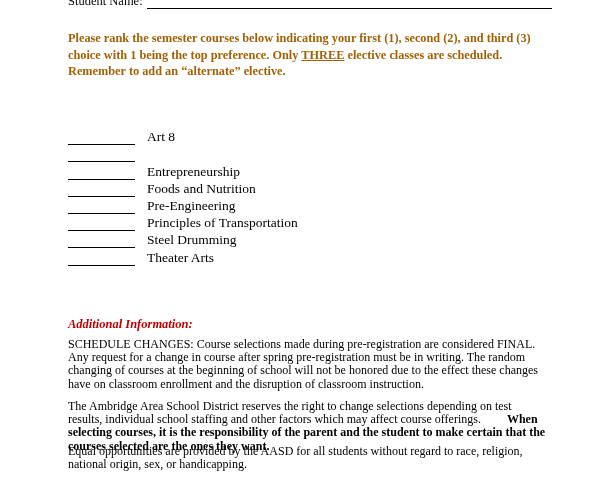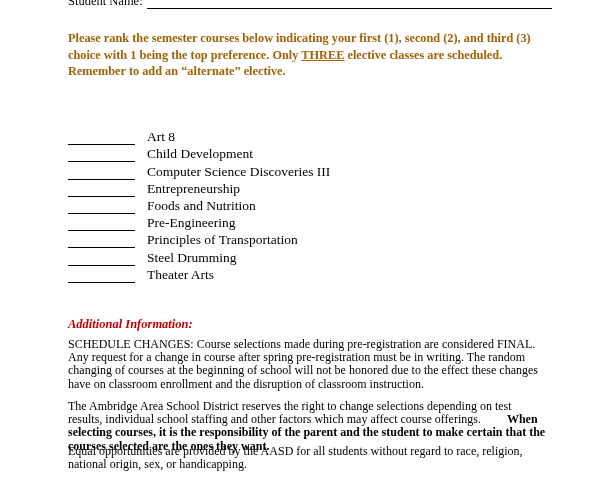--- a/index.html
+++ b/index.html
@@ -122,25 +122,20 @@
     <span>Remember to add an “alternate” elective.</span>
   </div>
 
   <div class="course-list">
     <div class="course-row">
       <span class="rank-blank"></span>
       <span class="course-name">Art 8</span>
     </div>
     <div class="course-row">
       <span class="rank-blank"></span>
-      <span class="course-name">Child Development</span>
-    </div>
-    <div class="course-row">
-      <span class="rank-blank"></span>
-      <span class="course-name">Computer Science Discoveries III</span>
     </div>
     <div class="course-row">
       <span class="rank-blank"></span>
       <span class="course-name">Entrepreneurship</span>
     </div>
     <div class="course-row">
       <span class="rank-blank"></span>
       <span class="course-name">Foods and Nutrition</span>
     </div>
     <div class="course-row">

